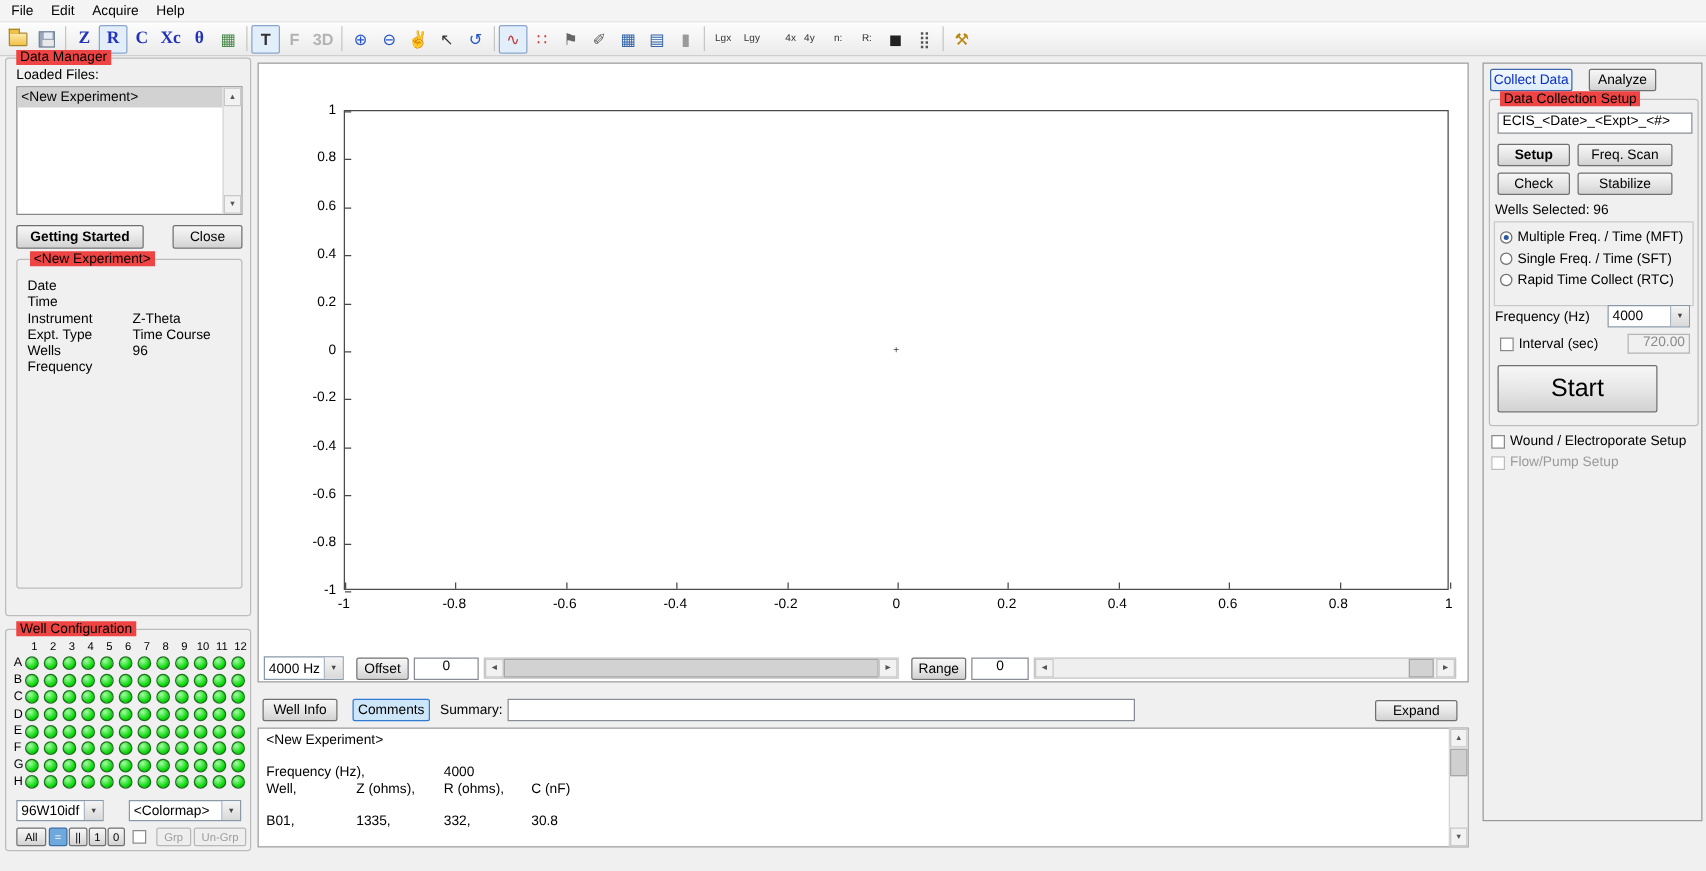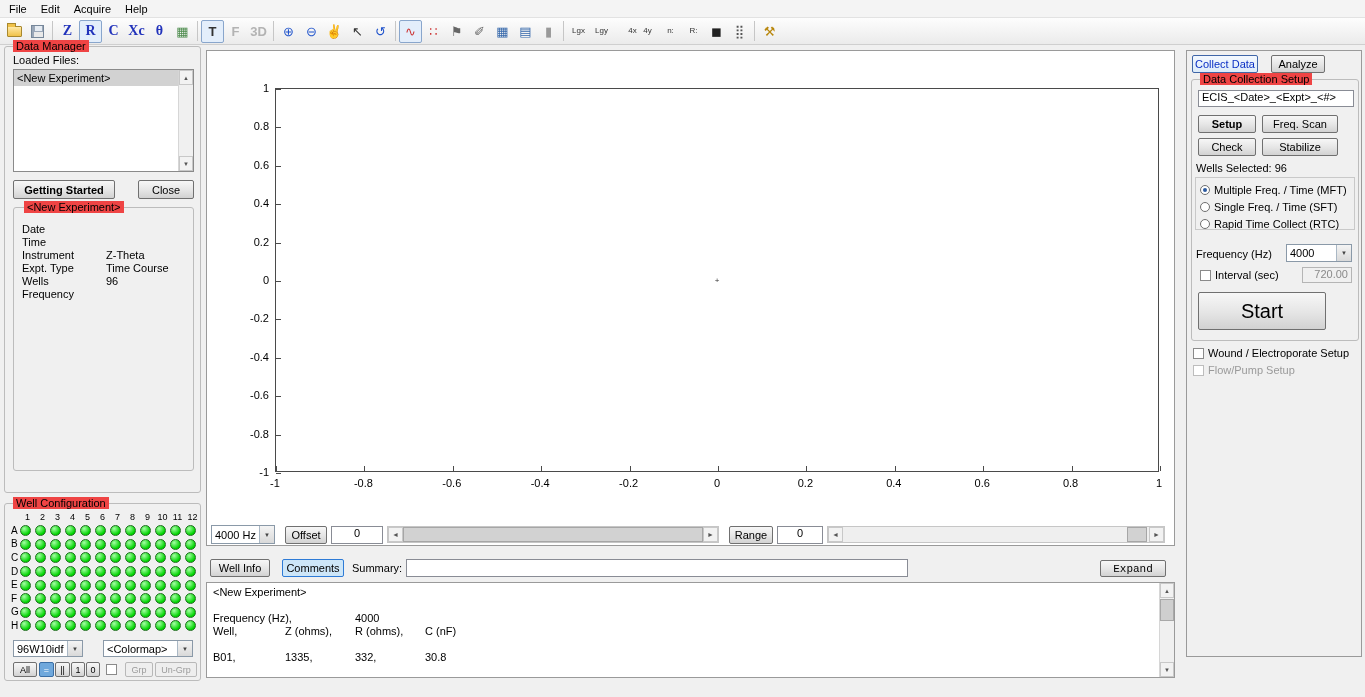--- a/index.html
+++ b/index.html
@@ -84,21 +84,21 @@
   #summary-lines{position:absolute;left:6px;top:3px;right:18px;}
   .sum-line{height:13px;white-space:nowrap;}
   .sum-col{display:inline-block;vertical-align:top;}
   .sum-col.c0{width:72px;}
   .sum-col.c1{width:70px;}
   .sum-col.c2{width:70px;}
 
   
   #right-panel{position:absolute;left:1186px;top:50px;width:176px;height:607px;border:1px solid #9a9a9a;background:#f0f0f0;}
   #dcs-group{left:4px;top:28px;width:168px;height:262px;}
-  #mode-panel{position:absolute;left:3px;top:97px;width:160px;height:53px;border:1px solid #c9c9c9;padding-top:3px;}
+  #mode-panel{position:absolute;left:3px;top:97px;width:160px;height:68px;border:1px solid #c9c9c9;padding-top:3px;}
   #start-button{left:6px;top:212px;width:128px;height:38px;font-size:20px;}
 </style>
 </head>
 <body>
 
 <div class="menubar">
     <span class="menu-item">File</span>
     <span class="menu-item">Edit</span>
     <span class="menu-item">Acquire</span>
     <span class="menu-item">Help</span>
@@ -481,21 +481,21 @@
     <div class="hs-btn" style="right:0;">►</div>
   </div>
 </div>
 
 <div class="win-btn" style="left:210px;top:559px;width:60px;height:18px;">Well Info</div>
 <div class="win-btn lit" style="left:282px;top:559px;width:62px;height:18px;">Comments</div>
 <div class="label" style="left:352px;top:562px;text-align:right;">Summary:</div>
 <div class="inset field" style="left:406px;top:559px;width:502px;height:18px;">
     <span></span>
   </div>
-<div class="win-btn" style="left:1100px;top:560px;width:66px;height:17px;font-family:Liberation Mono, monospace;">Expand</div>
+<div class="win-btn" style="left:1100px;top:560px;width:66px;height:17px;">Expand</div>
 
 <div id="summary-panel">
   <div id="summary-lines">
     <div class="sum-line">&lt;New Experiment&gt;</div>
   <div class="sum-line"><span class="sum-col c0"></span><span class="sum-col c1"></span><span class="sum-col c2"></span><span class="sum-col c3"></span></div>
       <div class="sum-line"><span class="sum-col c0">Frequency (Hz),</span><span class="sum-col c1"></span><span class="sum-col c2">4000</span><span class="sum-col c3"></span></div>
       <div class="sum-line"><span class="sum-col c0">Well,</span><span class="sum-col c1">Z (ohms),</span><span class="sum-col c2">R (ohms),</span><span class="sum-col c3">C (nF)</span></div>
       <div class="sum-line"><span class="sum-col c0"></span><span class="sum-col c1"></span><span class="sum-col c2"></span><span class="sum-col c3"></span></div>
       <div class="sum-line"><span class="sum-col c0">B01,</span><span class="sum-col c1">1335,</span><span class="sum-col c2">332,</span><span class="sum-col c3">30.8</span></div>
     </div>

